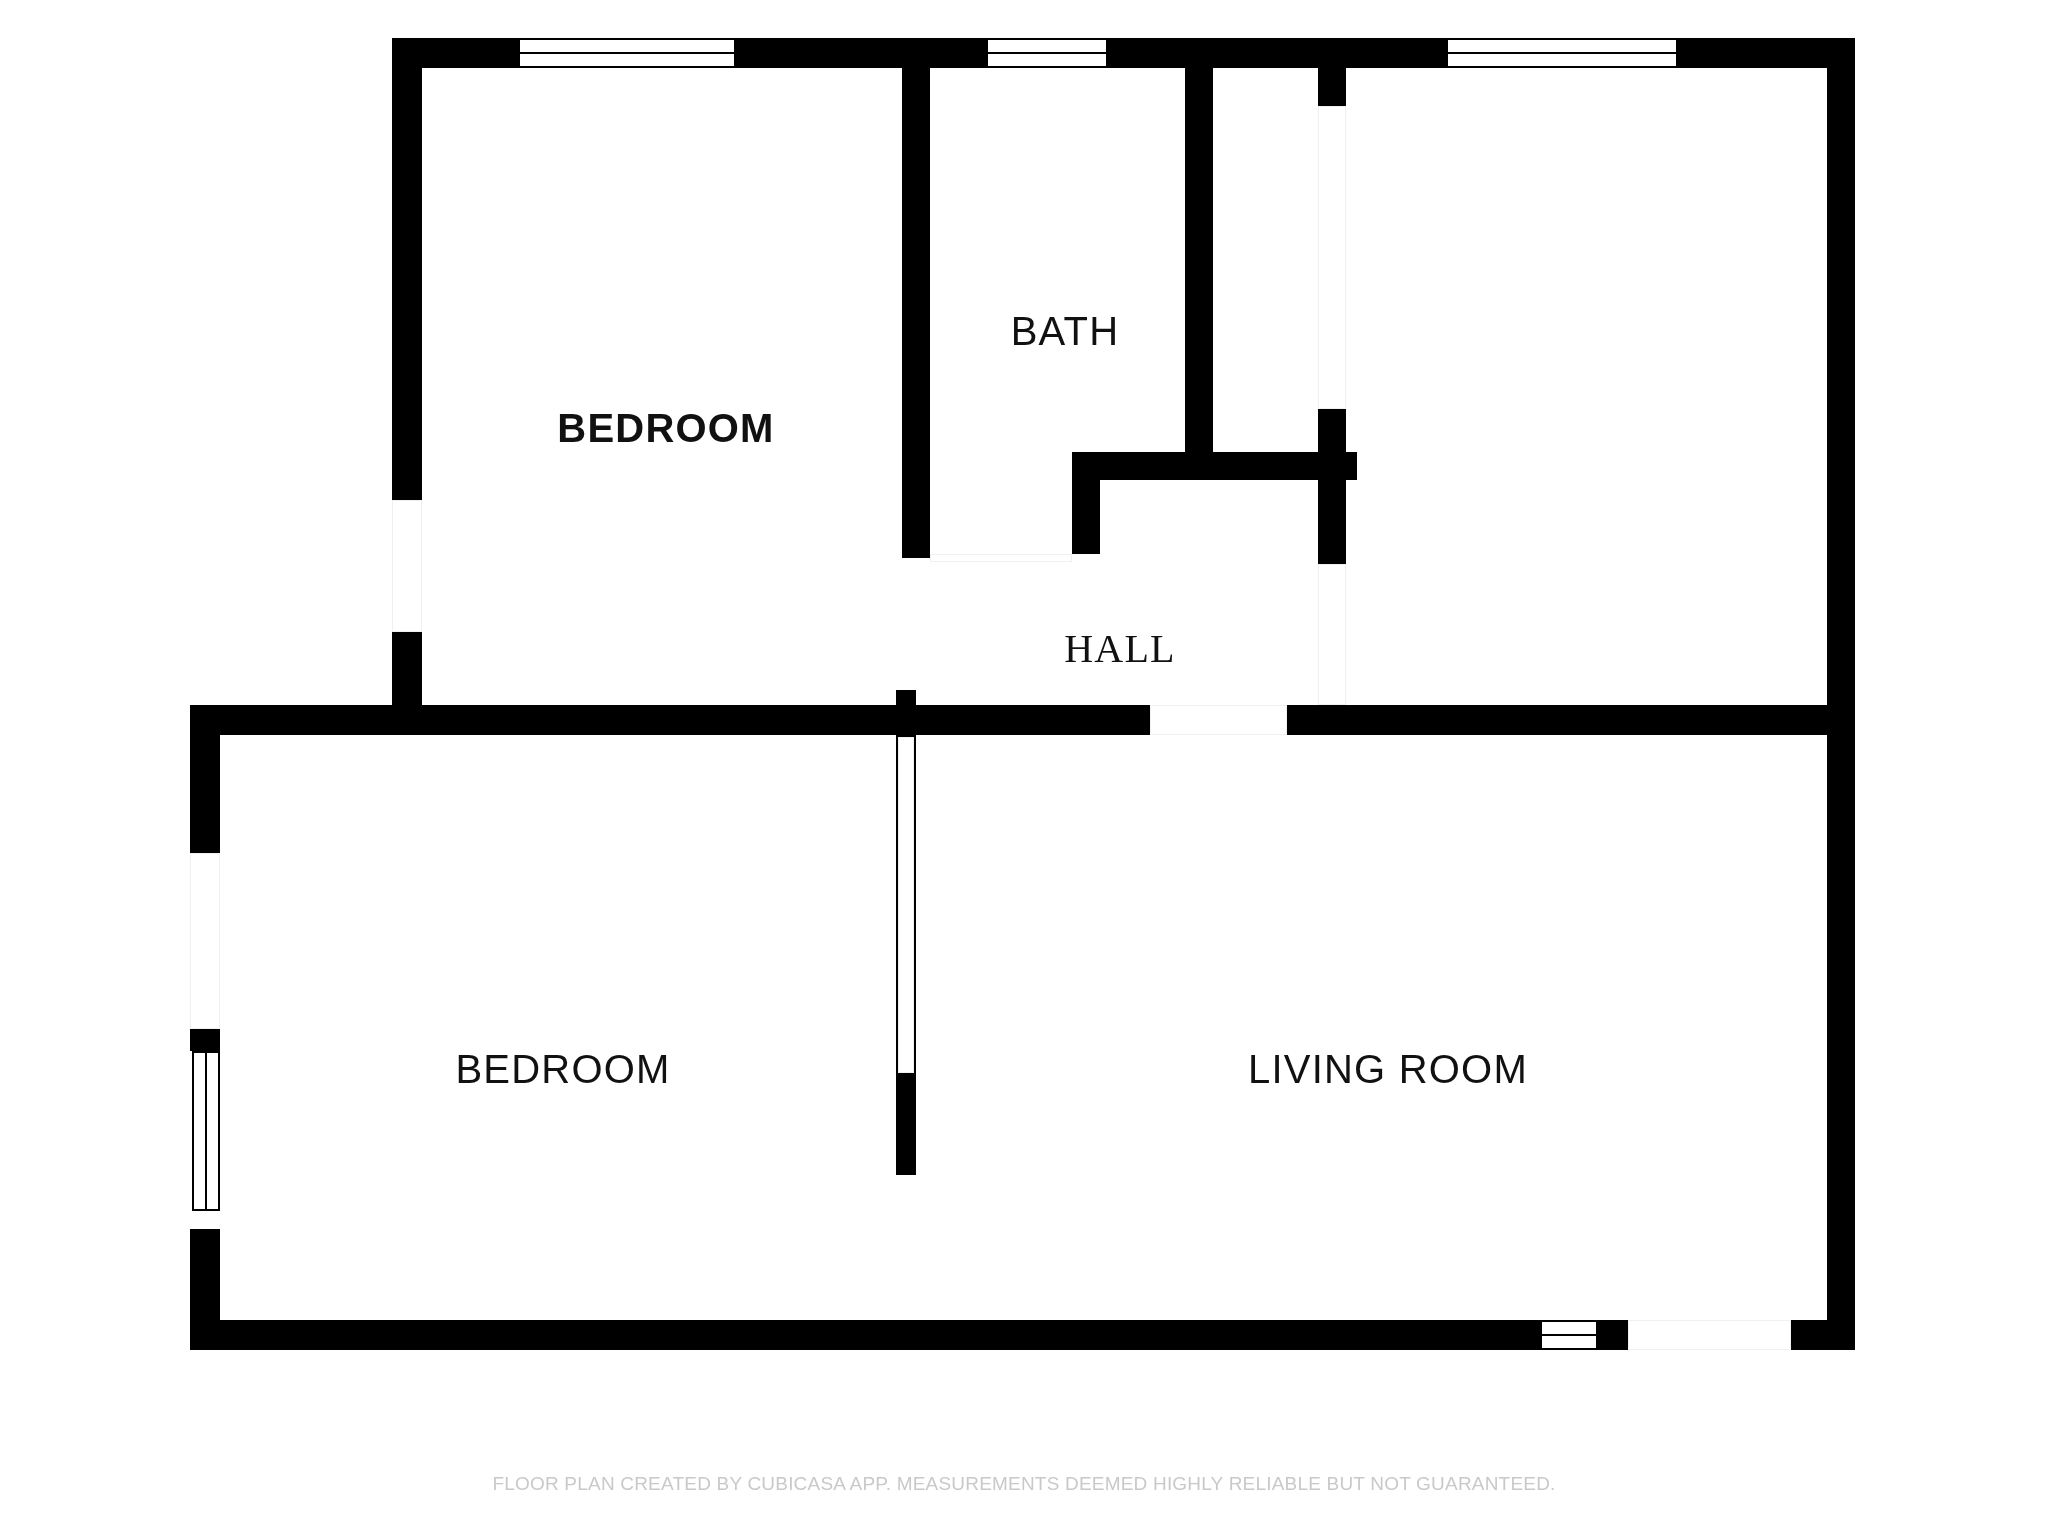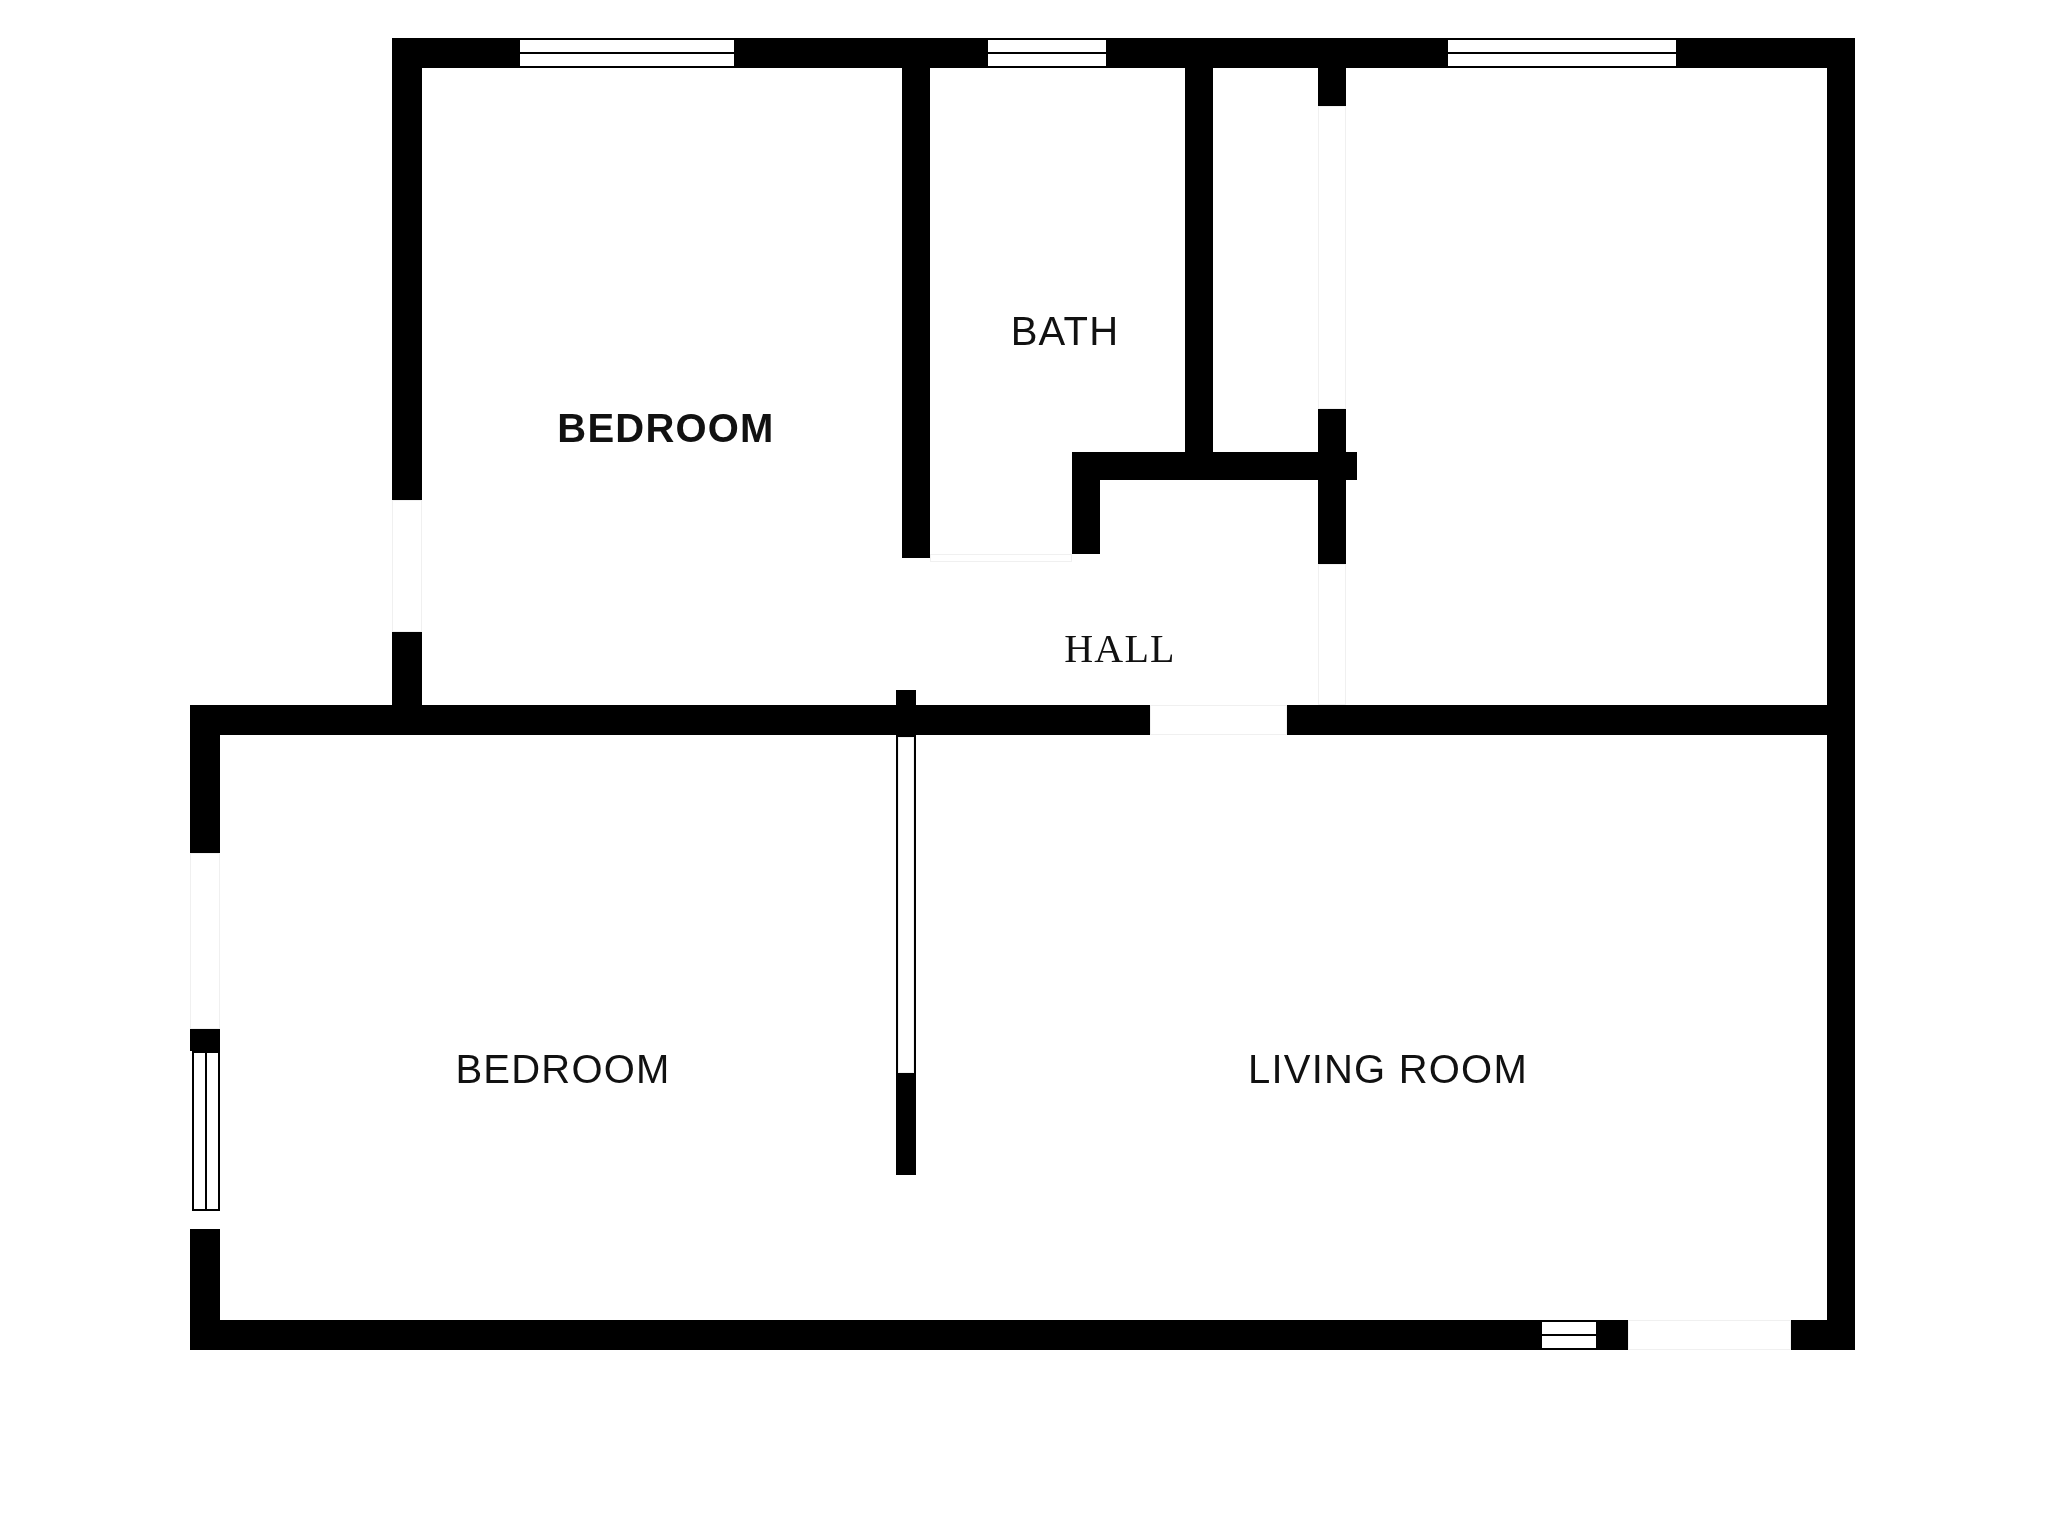--- a/index.html
+++ b/index.html
@@ -179,14 +179,15 @@
 
   <div class="room-label" style="left:1065px; top:331px;">BATH</div>
 
 
   <div class="room-label" style="left:1120px; top:648px;font-family:Liberation Serif, serif;">HALL</div>
 
   <div class="room-label" style="left:563px; top:1069px;">BEDROOM</div>
 
   <div class="room-label" style="left:1388px; top:1069px;">LIVING ROOM</div>
 
+  <div id="footer">FLOOR PLAN CREATED BY CUBICASA APP. MEASUREMENTS DEEMED HIGHLY RELIABLE BUT NOT GUARANTEED.</div>
 
 </div>
 
 </body></html>

